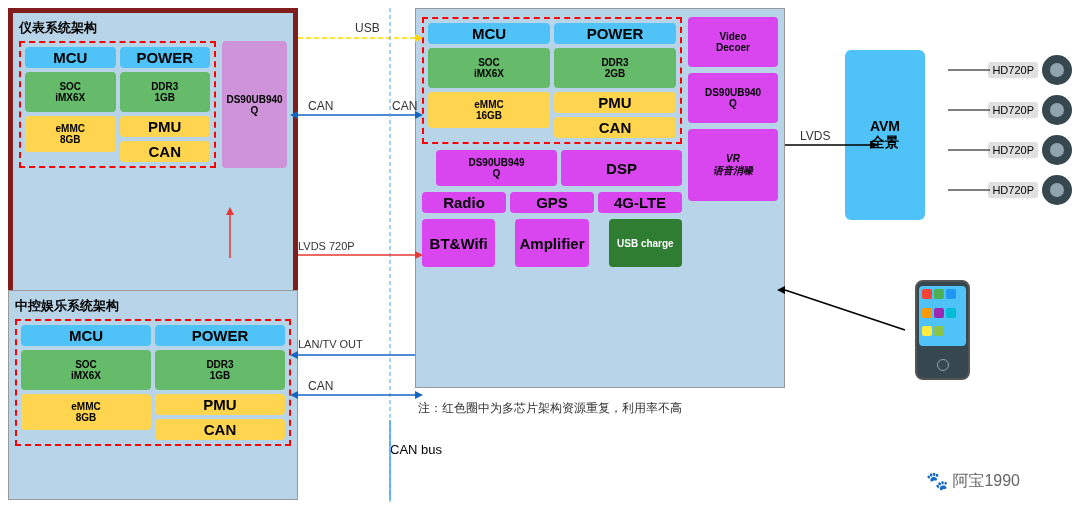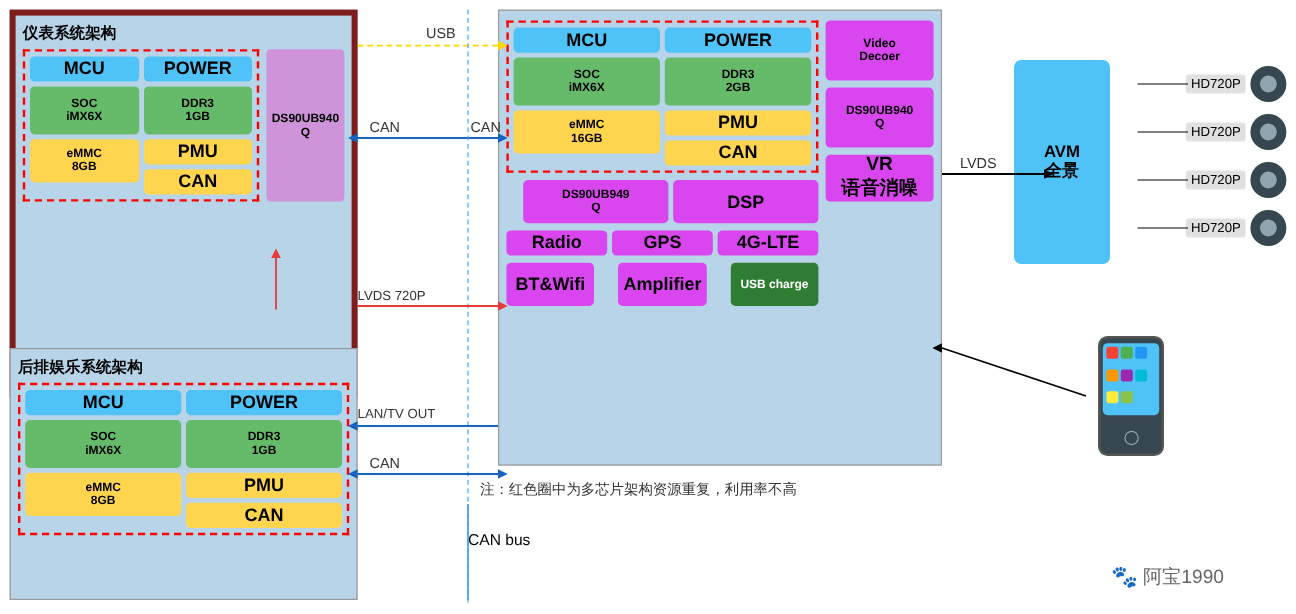--- a/index.html
+++ b/index.html
@@ -165,21 +165,21 @@
       top: 0;
       left: 0;
       width: 1080px;
       height: 512px;
       pointer-events: none;
     }
 
     .note-text {
       position: absolute;
       bottom: 95px;
-      left: 400px;
+      left: 418px;
       font-size: 12px;
       color: #333;
     }
 
     .watermark {
       position: absolute;
       bottom: 20px;
       right: 60px;
       font-size: 16px;
       color: #666;
@@ -212,21 +212,21 @@
           <div class="chip chip-yellow">CAN</div>
         </div>
       </div>
     </div>
 
     <div class="ds90-box" style="width:65px; font-size:10px;">DS90UB940<br>Q</div>
   </div>
 </div>
 
 <div class="rear-system">
-  <div class="section-title">后排娱乐系统架构</div>
+  <div class="section-title">中控娱乐系统架构</div>
 
   <div style="border:2px dashed red; padding:4px; margin-top:2px;">
     <div style="display:grid; grid-template-columns:1fr 1fr; gap:4px; margin-bottom:4px;">
       <div class="chip chip-blue">MCU</div>
       <div class="chip chip-blue">POWER</div>
     </div>
     <div style="display:grid; grid-template-columns:1fr 1fr; gap:4px; margin-bottom:4px;">
       <div class="chip chip-green" style="height:40px; font-size:10px;">SOC<br>iMX6X</div>
       <div class="chip chip-green" style="height:40px; font-size:10px;">DDR3<br>1GB</div>
     </div>
@@ -270,28 +270,28 @@
 
       <div style="display:grid; grid-template-columns:1fr 1fr 1fr; gap:4px; margin-top:6px;">
         <div class="chip chip-purple">Radio</div>
         <div class="chip chip-purple">GPS</div>
         <div class="chip chip-purple">4G-LTE</div>
       </div>
 
       <div style="display:grid; grid-template-columns:1fr 1fr 1fr; gap:20px; margin-top:6px;">
         <div class="chip chip-purple">BT&amp;Wifi</div>
         <div class="chip chip-purple">Amplifier</div>
-        <div class="chip" style="background:#2e7d32; color:#fff; font-size:10px; height:36px;">USB charge</div>
+        <div class="chip" style="background:#2e7d32; color:#fff; font-size:10px; height:48px;">USB charge</div>
       </div>
     </div>
 
     <div style="width:90px; display:flex; flex-direction:column; gap:6px;">
       <div class="chip chip-purple" style="height:50px; font-size:10px;">Video<br>Decoer</div>
       <div class="chip chip-purple" style="height:50px; font-size:10px;">DS90UB940<br>Q</div>
-      <div class="chip chip-purple" style="height:39px; font-size:16px;">VR<br>语音消噪</div>
+      <div class="chip chip-purple" style="height:72px; font-size:10px;font-style:italic;">VR<br>语音消噪</div>
     </div>
   </div>
 </div>
 
 <div class="avm-box">
   <span style="white-space:pre; text-align:center; font-size:14px;">AVM
 全景</span>
 </div>
 
 <div class="camera-row" style="top: 55px;">

